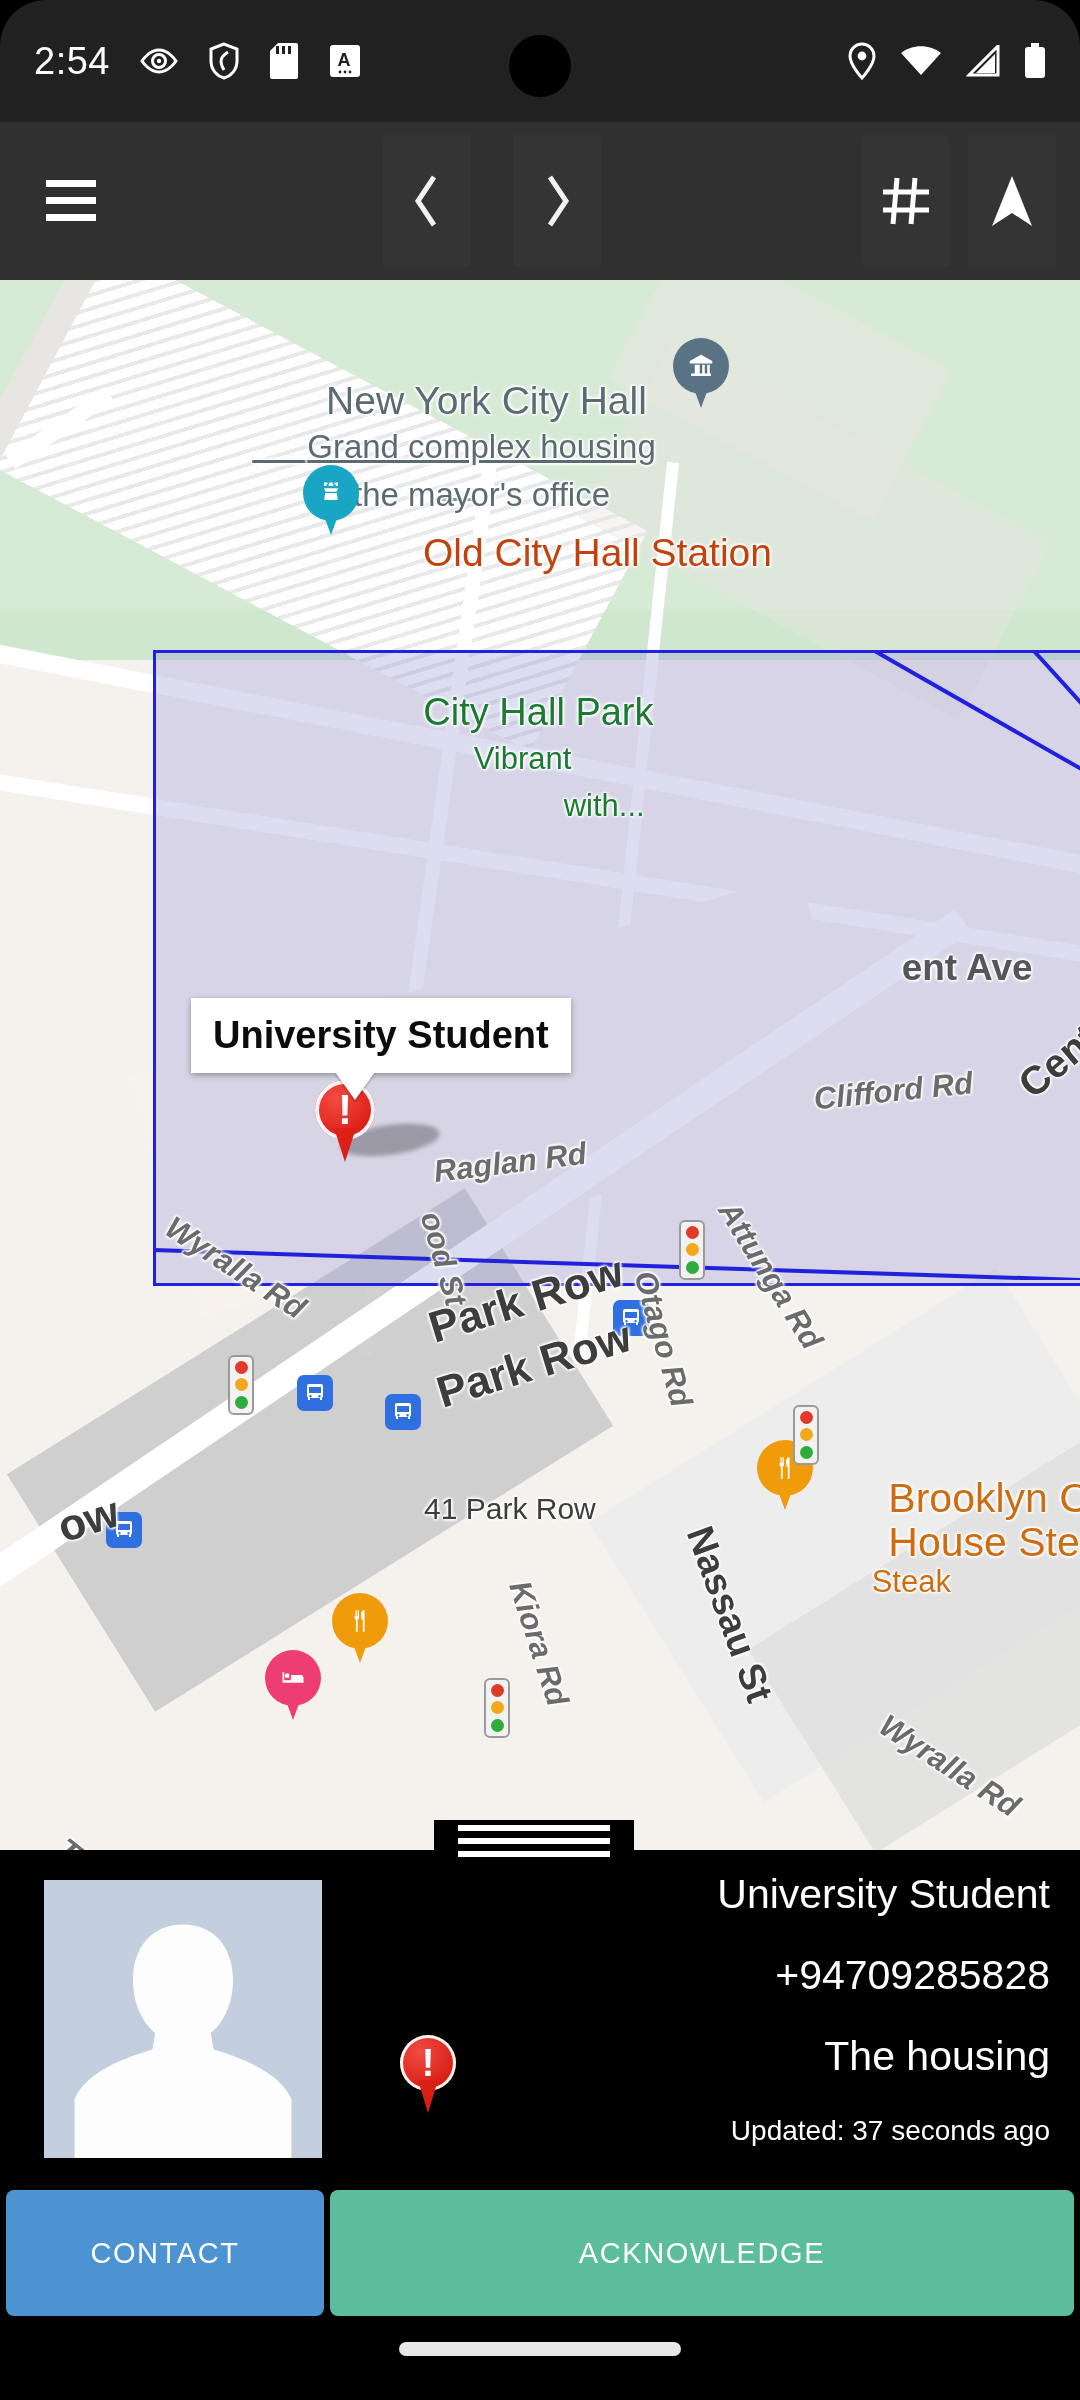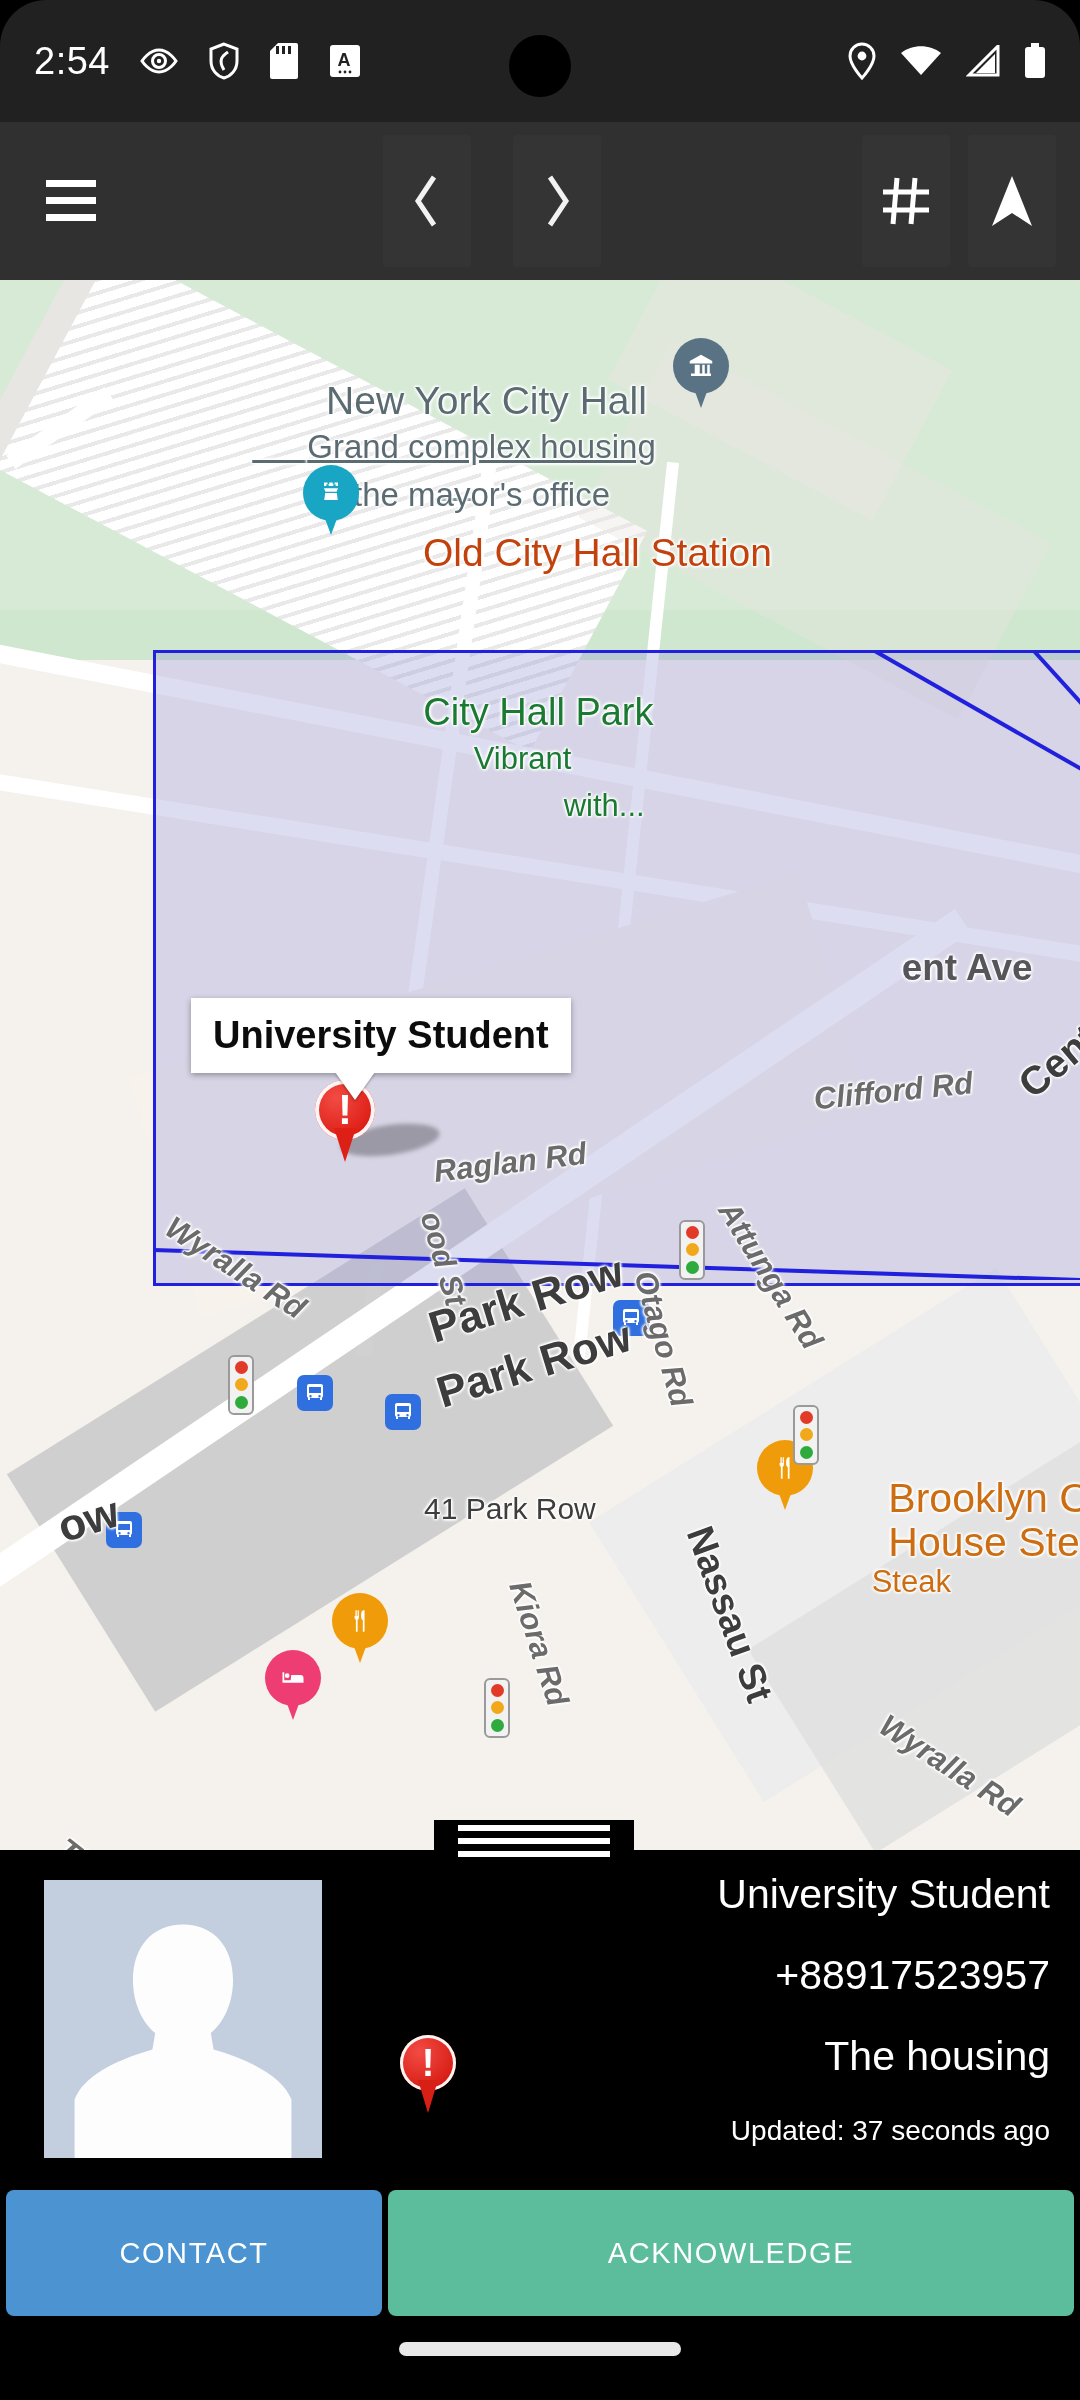--- a/index.html
+++ b/index.html
@@ -118,21 +118,21 @@
   #info{position:absolute;right:30px;top:14px;width:640px;text-align:right;color:#fff;}
   #info .row{line-height:1.0;}
   #info .big{font-size:41px;margin-bottom:40px;}
   #info .small{font-size:28px;}
 
   
   #actions{position:absolute;left:0;top:2190px;width:1080px;height:126px;z-index:45;
            display:flex;gap:6px;padding:0 6px;box-sizing:border-box;}
   .abtn{height:126px;border:none;border-radius:8px;color:#fff;font-size:29px;letter-spacing:1.6px;
         font-family:"Liberation Sans",sans-serif;cursor:pointer;display:flex;align-items:center;justify-content:center;}
-  #btn-contact{width:376px;background:#4b93d1;}
+  #btn-contact{width:318px;background:#4b93d1;}
   #btn-ack{flex:1;background:#5bbd9b;}
 
   
   #gesture{position:absolute;left:399px;bottom:44px;width:282px;height:14px;border-radius:7px;background:#e8e8e8;z-index:50;}
 </style>
 </head>
 <body>
 
 <div id="phone">
 
@@ -374,21 +374,21 @@
     </div>
 
     <div id="panel-pin">
       <div class="circ"></div>
       <div class="bang">!</div>
       <div class="tip"></div>
     </div>
 
     <div id="info">
       <div class="row big">University Student</div>
-      <div class="row big">+88917523957</div>
+      <div class="row big">+94709285828</div>
       <div class="row big">The housing</div>
       <div class="row small">Updated: 37 seconds ago</div>
     </div>
   </div>
 
   <div id="actions">
     <button id="btn-contact" class="abtn">CONTACT</button>
     <button id="btn-ack" class="abtn">ACKNOWLEDGE</button>
   </div>
 

